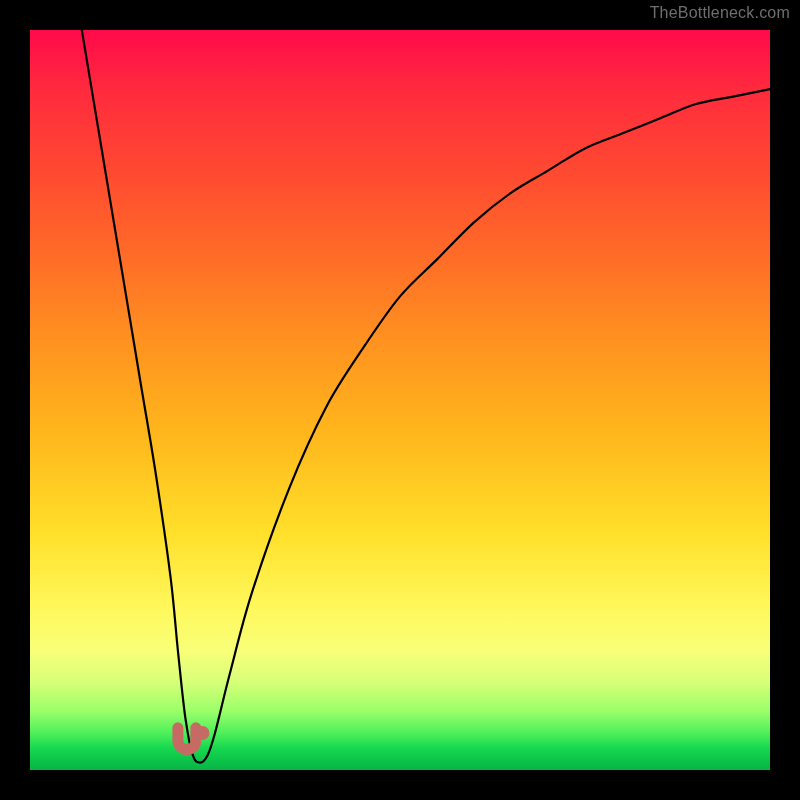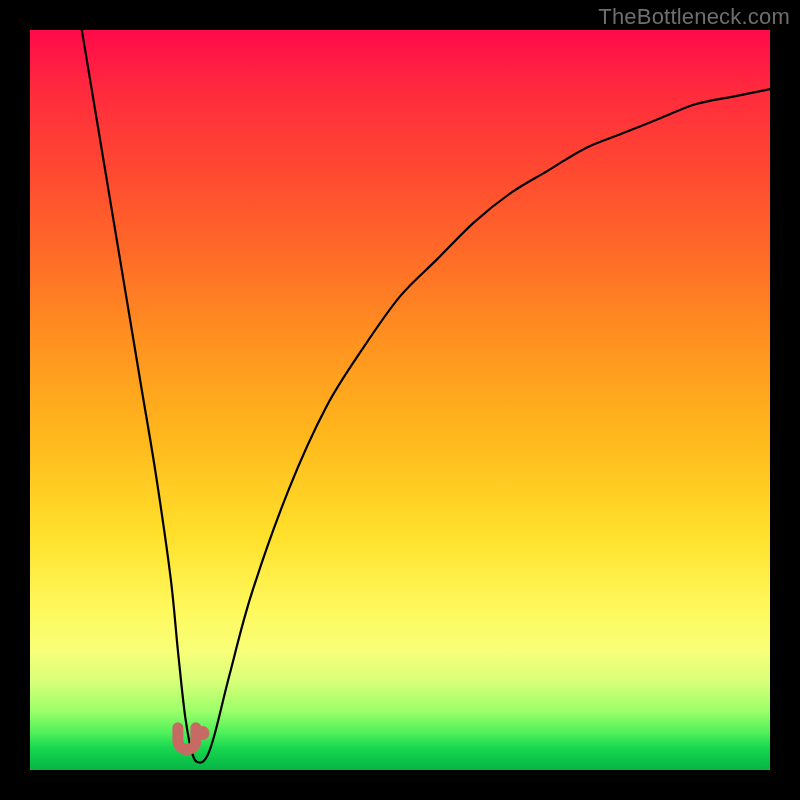--- a/index.html
+++ b/index.html
@@ -53,21 +53,21 @@
     position: absolute;
     inset: 0;
     width: 100%;
     height: 100%;
   }
   .watermark {
     position: absolute;
     top: 4px;
     right: 10px;
     color: #6e6e6e;
-    font-size: 22px;
+    font-size: 16px;
     font-weight: 500;
     letter-spacing: 0.2px;
     user-select: none;
   }
 </style>
 </head>
 <body>
 
 <div class="frame">
   <div class="plot-area">

